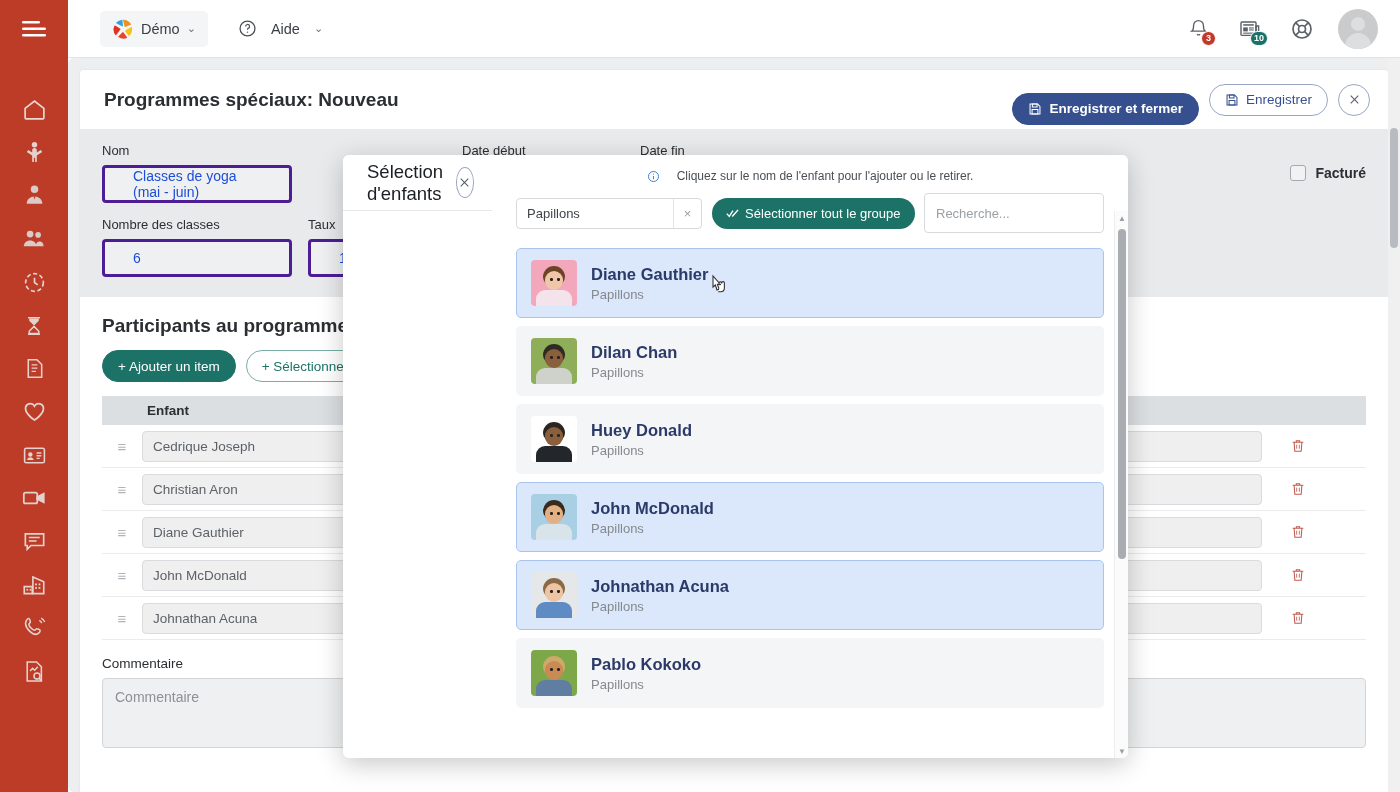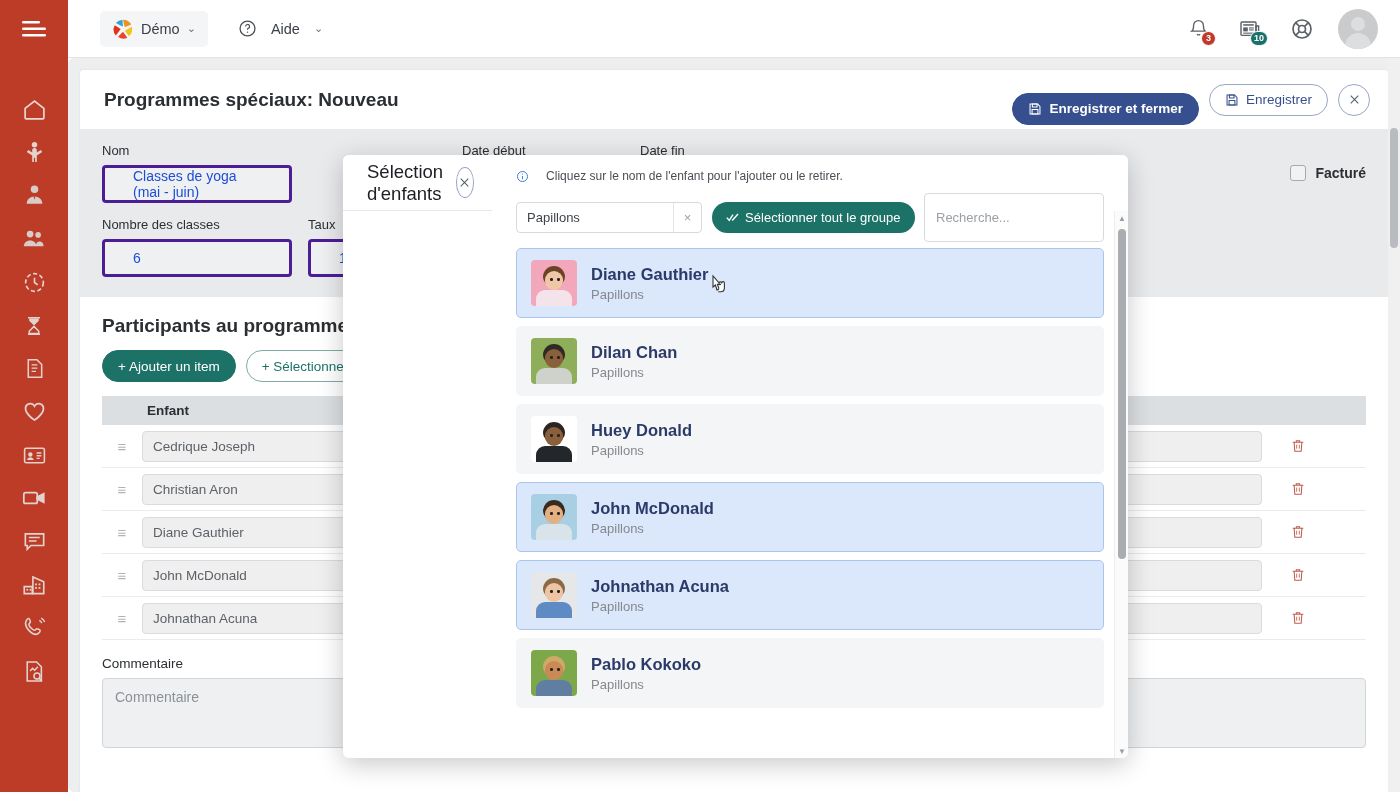--- a/index.html
+++ b/index.html
@@ -188,21 +188,21 @@
     display: flex; flex-direction: row;
   }
   .modal-head {
     height: 56px; flex: 0 0 56px;
     display: flex; align-items: center; padding: 0 18px 0 24px;
     border-bottom: 1px solid #e7e8ea; background: #fff;
   }
   .modal-title { font-size: 18.5px; color: #1c1f23; }
   .modal-body { flex: 1; position: relative; overflow: hidden; background: #fff; padding: 0 24px; }
   .hint {
-    display: flex; align-items: center; gap: 17px;
+    display: flex; align-items: center; justify-content: center; gap: 17px;
     font-size: 12px; color: #4a4f55; padding: 14px 0 10px 0;
   }
   .hint-ico { color: #3b7dd8; display: flex; }
   .toolbar { display: flex; align-items: center; gap: 0; padding-bottom: 12px; }
   .grp-input {
     display: flex; align-items: center;
     width: 186px; height: 31px;
     border: 1px solid #d7d9dc; border-radius: 4px; background: #fff;
     font-size: 13px; color: #3f444a;
   }
@@ -211,21 +211,21 @@
     width: 28px; height: 29px; display: flex; align-items: center; justify-content: center;
     border-left: 1px solid #e2e4e6; color: #9aa0a6; cursor: pointer; font-size: 13px;
   }
   .btn-selall {
     margin-left: 10px; height: 31px; padding: 0 14px;
     border-radius: 16px; background: #1d7268; color: #fff;
     font-size: 13px; display: inline-flex; align-items: center; gap: 6px;
     cursor: pointer; border: none; white-space: nowrap;
   }
   .search-input {
-    margin-left: auto; width: 180px; height: 49px;
+    margin-left: auto; width: 180px; height: 40px;
     border: 1px solid #d7d9dc; border-radius: 4px; background: #fff;
     display: flex; align-items: center; padding: 0 11px;
     font-size: 13px; color: #9aa0a6;
   }
   .child-list { position: absolute; left: 24px; right: 24px; top: 93px; bottom: 0; overflow: hidden; }
   .child-item {
     height: 70px; margin-bottom: 8px; border-radius: 5px;
     background: #f4f5f6; border: 1px solid transparent;
     display: flex; align-items: center; padding: 0 14px; gap: 14px;
     cursor: pointer;

